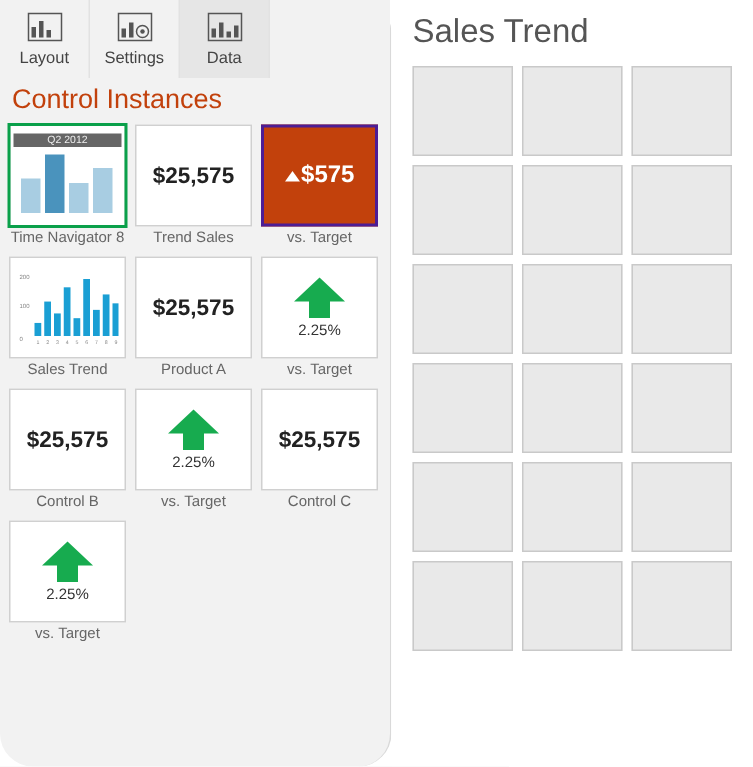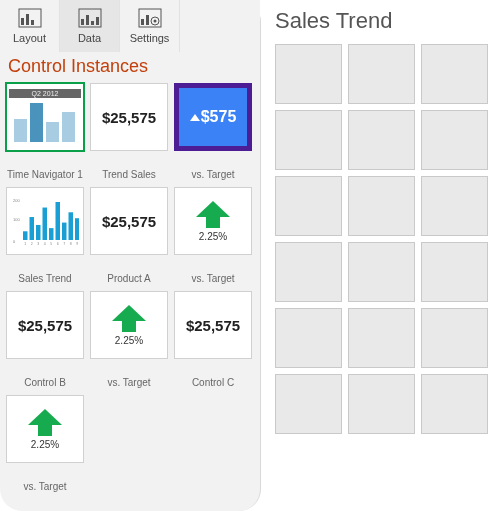--- a/index.html
+++ b/index.html
@@ -50,21 +50,21 @@
     display: grid;
     grid-template-columns: repeat(3, 78px);
     gap: 6px;
     padding: 0 6px 8px 6px;
     align-content: start;
   }
   .tile-wrap {
     display: flex;
     flex-direction: column;
     align-items: center;
-    gap: 18px;
+    gap: 2px;
   }
   .tile {
     width: 78px;
     height: 68px;
     background: #fff;
     border: 1px solid #d0d0d0;
     display: flex;
     align-items: center;
     justify-content: center;
     cursor: pointer;
@@ -73,25 +73,25 @@
   .tile.selected { outline: 2px solid #0aa04a; outline-offset:-1px; }
   .caption {
     font-size: 10px;
     color: #666;
     text-align: center;
     line-height: 1.1;
     min-height: 12px;
   }
   .big-value { font-weight: 600; font-size: 15px; color: #222; }
   .green-tile {
-    background: #3b82f6;
+    background: #c2410c;
     color: #fff;
     width: 78px; height: 68px;
     display: flex; align-items:center; justify-content:center;
-    border:5px solid #4c1d95;
+    border:2px solid #4c1d95;
   }
   .green-value { font-weight:700; font-size:16px; display:flex; align-items:center; gap:1px;}
   .tri-up-white {
     width:0;height:0;border-left:5px solid transparent;border-right:5px solid transparent;border-bottom:7px solid #fff;
   }
   .arrow-block { display:flex; flex-direction:column; align-items:center; gap:2px;justify-content:center; }
   .arrow-up {
     width: 34px; height: 28px; position:relative;
   }
   .arrow-up::before{
@@ -143,56 +143,56 @@
     <div class="toolbar" id="toolbar">
         <div class="tab">
           <span><svg class="ic" viewBox="0 0 24 20">
               <rect x="1" y="1" width="22" height="18" fill="none" stroke="currentColor"></rect>
               <rect x="3" y="10" width="3" height="7" fill="currentColor"></rect>
               <rect x="8" y="6" width="3" height="11" fill="currentColor"></rect>
               <rect x="13" y="12" width="3" height="5" fill="currentColor"></rect>
             </svg></span>
           <span>Layout</span>
         </div>
+        <div class="tab">
+          <span><svg class="ic" viewBox="0 0 24 20">
+              <rect x="1" y="1" width="22" height="18" fill="none" stroke="currentColor"></rect>
+              <rect x="3" y="11" width="3" height="6" fill="currentColor"></rect>
+              <rect x="8" y="7" width="3" height="10" fill="currentColor"></rect>
+              <circle cx="17" cy="13" r="4" fill="none" stroke="currentColor"></circle>
+              <circle cx="17" cy="13" r="1.5" fill="currentColor"></circle>
+            </svg></span>
+          <span>Settings</span>
+        </div>
         <div class="tab active">
           <span><svg class="ic" viewBox="0 0 24 20">
               <rect x="1" y="1" width="22" height="18" fill="none" stroke="currentColor"></rect>
               <rect x="3" y="11" width="3" height="6" fill="currentColor"></rect>
               <rect x="8" y="7" width="3" height="10" fill="currentColor"></rect>
               <rect x="13" y="13" width="3" height="4" fill="currentColor"></rect>
               <rect x="18" y="9" width="3" height="8" fill="currentColor"></rect>
             </svg></span>
           <span>Data</span>
         </div>
-        <div class="tab">
-          <span><svg class="ic" viewBox="0 0 24 20">
-              <rect x="1" y="1" width="22" height="18" fill="none" stroke="currentColor"></rect>
-              <rect x="3" y="11" width="3" height="6" fill="currentColor"></rect>
-              <rect x="8" y="7" width="3" height="10" fill="currentColor"></rect>
-              <circle cx="17" cy="13" r="4" fill="none" stroke="currentColor"></circle>
-              <circle cx="17" cy="13" r="1.5" fill="currentColor"></circle>
-            </svg></span>
-          <span>Settings</span>
-        </div>
       </div>
     <div class="section-title">Control Instances</div>
     <div class="grid" id="tiles">
         <div class="tile-wrap">
           <div class="tile selected">
             <div class="time-nav">
               <div class="hdr">Q2 2012</div>
               <div class="bars">
                 <div class="b1"></div>
                 <div class="b2"></div>
                 <div class="b3"></div>
                 <div class="b4"></div>
               </div>
             </div>
           </div>
-          <div class="caption">Time Navigator 1</div>
+          <div class="caption">Time Navigator 8</div>
         </div>
         <div class="tile-wrap">
           <div class="tile">
             <span class="big-value">$25,575</span>
           </div>
           <div class="caption">Trend Sales</div>
         </div>
         <div class="tile-wrap">
           <div class="green-tile">
             <div class="green-value">

